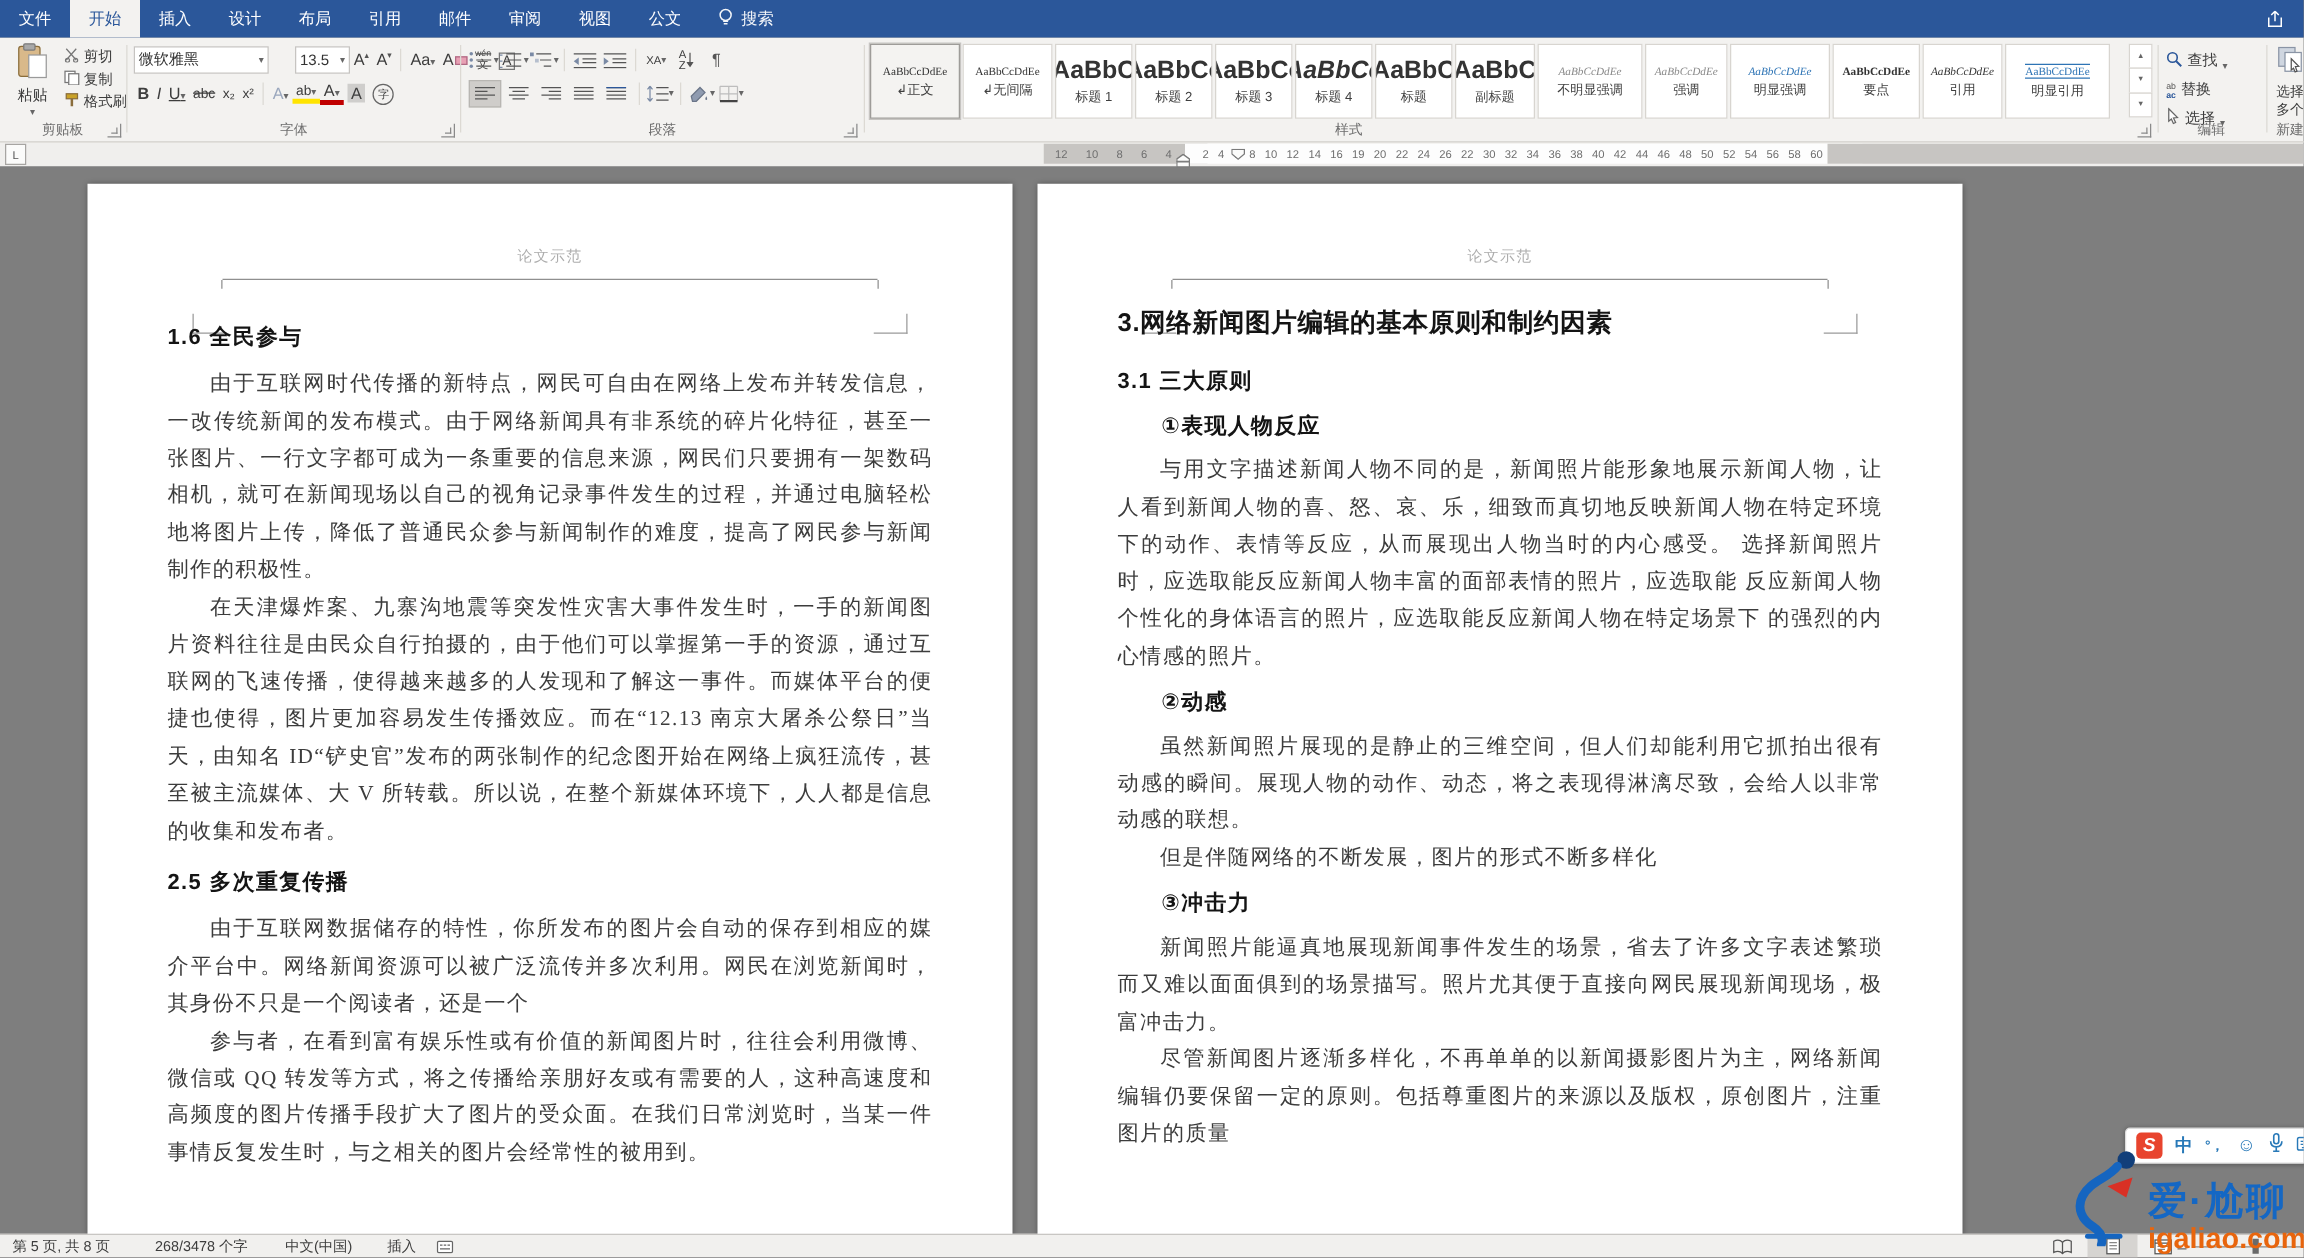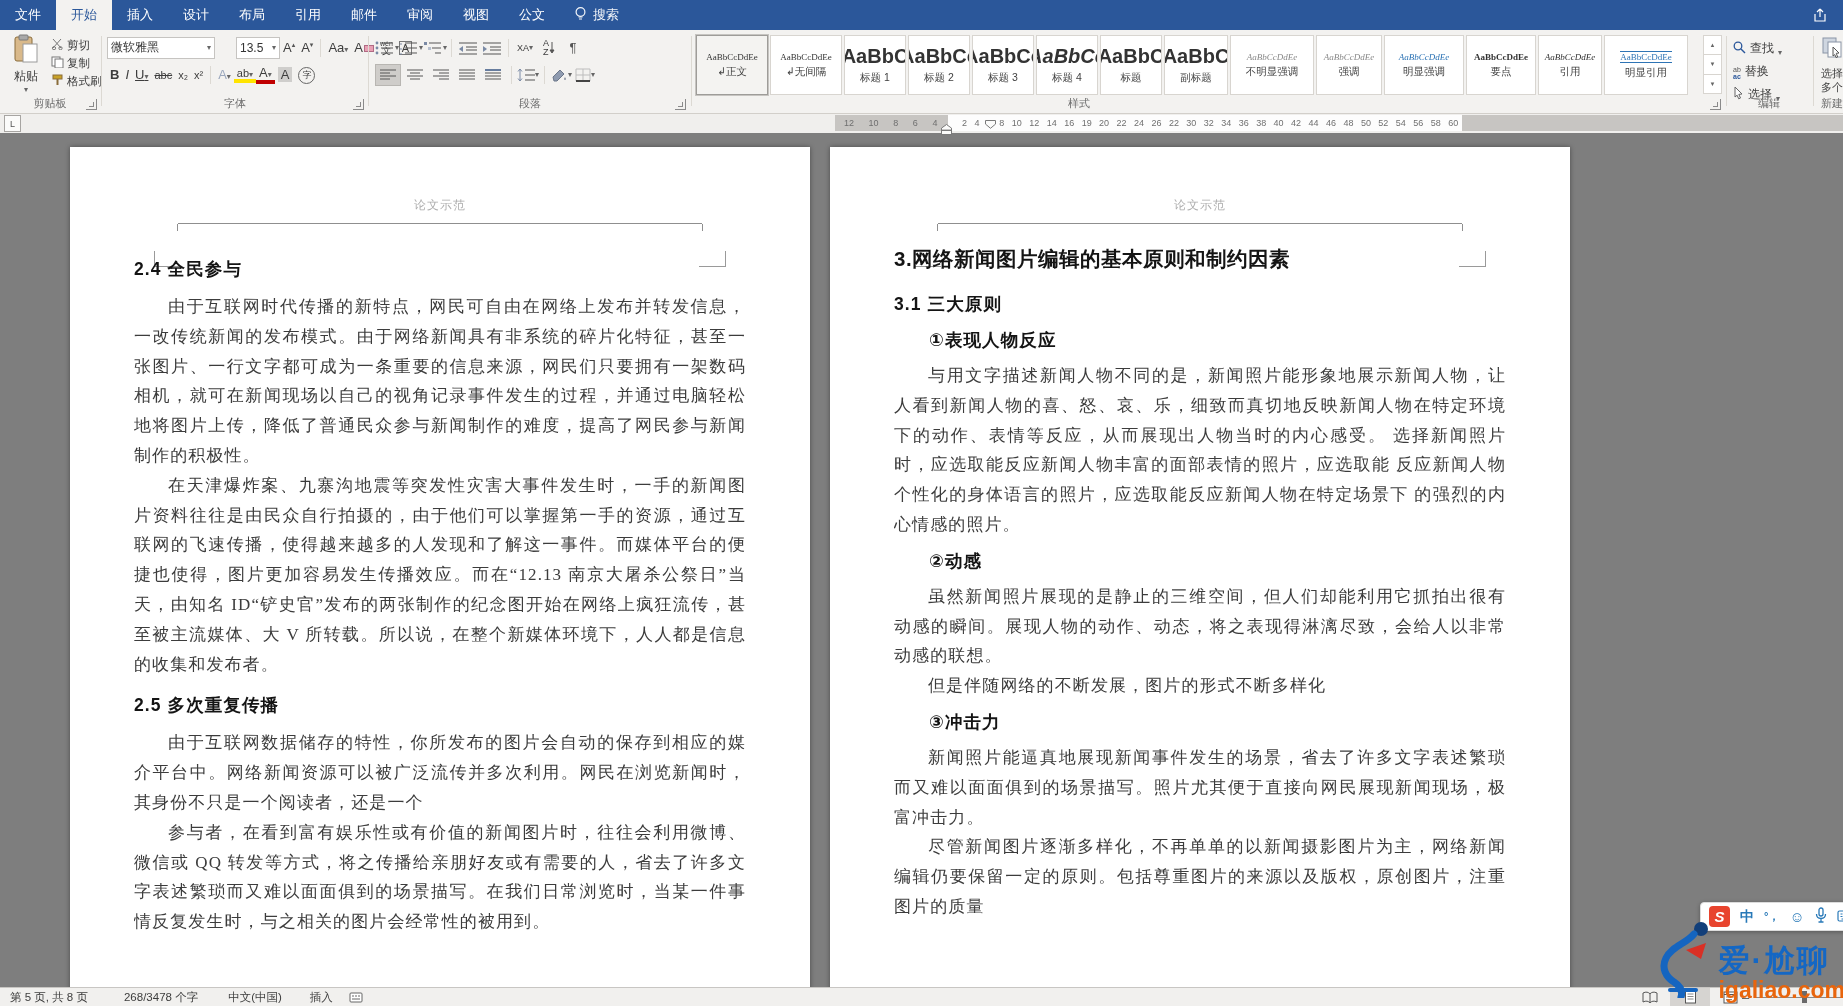--- a/index.html
+++ b/index.html
@@ -510,26 +510,26 @@
   </div>
 </div>
 
 <div class="docarea">
   <div class="page page-left">
     <div class="phdr">论文示范</div>
     <div class="phline"></div>
     <div class="pcl"></div>
     <div class="pcr"></div>
     <div class="content" id="page-left-content">
-        <div class="blk-h2">2.4 全民参与</div>
+        <div class="blk-h2">1.6 全民参与</div>
         <div class="blk-p">由于互联网时代传播的新特点，网民可自由在网络上发布并转发信息，一改传统新闻的发布模式。由于网络新闻具有非系统的碎片化特征，甚至一张图片、一行文字都可成为一条重要的信息来源，网民们只要拥有一架数码相机，就可在新闻现场以自己的视角记录事件发生的过程，并通过电脑轻松地将图片上传，降低了普通民众参与新闻制作的难度，提高了网民参与新闻制作的积极性。</div>
         <div class="blk-p">在天津爆炸案、九寨沟地震等突发性灾害大事件发生时，一手的新闻图片资料往往是由民众自行拍摄的，由于他们可以掌握第一手的资源，通过互联网的飞速传播，使得越来越多的人发现和了解这一事件。而媒体平台的便捷也使得，图片更加容易发生传播效应。而在“12.13 南京大屠杀公祭日”当天，由知名 ID“铲史官”发布的两张制作的纪念图开始在网络上疯狂流传，甚至被主流媒体、大 V 所转载。所以说，在整个新媒体环境下，人人都是信息的收集和发布者。</div>
         <div class="blk-h2">2.5 多次重复传播</div>
         <div class="blk-p">由于互联网数据储存的特性，你所发布的图片会自动的保存到相应的媒介平台中。网络新闻资源可以被广泛流传并多次利用。网民在浏览新闻时，其身份不只是一个阅读者，还是一个</div>
-        <div class="blk-p">参与者，在看到富有娱乐性或有价值的新闻图片时，往往会利用微博、微信或 QQ 转发等方式，将之传播给亲朋好友或有需要的人，省去了许多文字表述繁琐而又难以面面俱到的场景描写。在我们日常浏览时，当某一件事情反复发生时，与之相关的图片会经常性的被用到。</div>
+        <div class="blk-p">参与者，在看到富有娱乐性或有价值的新闻图片时，往往会利用微博、微信或 QQ 转发等方式，将之传播给亲朋好友或有需要的人，这种高速度和高频度的图片传播手段扩大了图片的受众面。在我们日常浏览时，当某一件事情反复发生时，与之相关的图片会经常性的被用到。</div>
       </div>
   </div>
   <div class="page page-right">
     <div class="phdr">论文示范</div>
     <div class="phline"></div>
     <div class="pcl"></div>
     <div class="pcr"></div>
     <div class="content" id="page-right-content">
         <div class="blk-h1">3.网络新闻图片编辑的基本原则和制约因素</div>
         <div class="blk-h2">3.1 三大原则</div>

